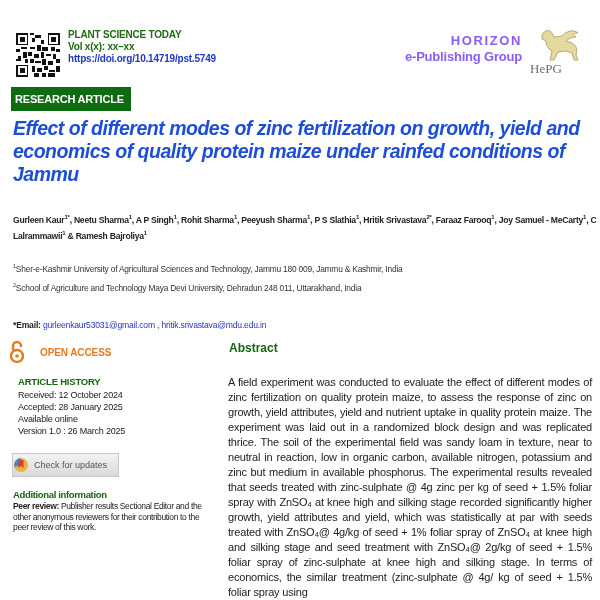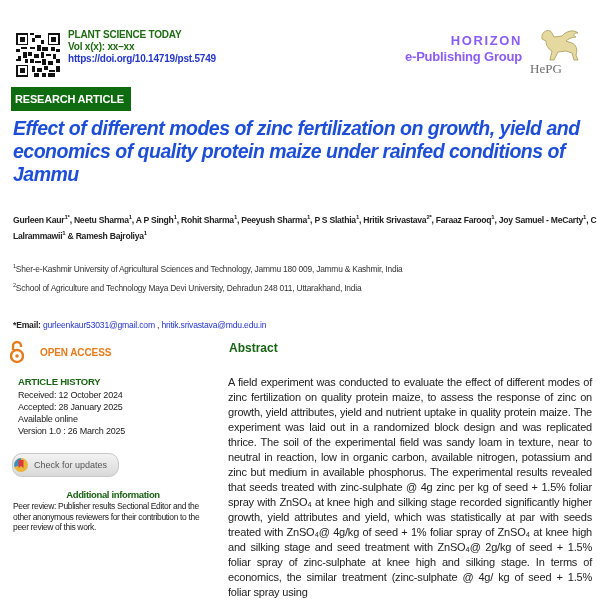--- a/index.html
+++ b/index.html
@@ -32,26 +32,26 @@
   .email { position: absolute; left: 13px; top: 320px; font-size: 8.6px; letter-spacing: -0.2px; color: #222; }
   .email .lab { font-weight: bold; }
   .email .link { color: #2436c8; }
 
   .oa { position: absolute; left: 10px; top: 339px; height: 26px; display: flex; align-items: center; }
   .oa .txt { color: #e57b1a; font-weight: bold; font-size: 10px; margin-left: 16px; letter-spacing: -0.1px; }
 
   .history { position: absolute; left: 18px; top: 376px; font-size: 9px; line-height: 12px; color: #222; letter-spacing: -0.2px; }
   .history .head { color: #176412; font-weight: bold; font-size: 9.5px; margin-bottom: 1px; }
 
-  .cfu { position: absolute; left: 12px; top: 453px; width: 107px; height: 24px; background: linear-gradient(#f3f3f3, #d9d9d9); border: 1px solid #c8c8c8; border-radius: 10px; display: flex; align-items: center; padding-left: 0; }
+  .cfu { position: absolute; left: 12px; top: 453px; width: 107px; height: 24px; background: linear-gradient(#f3f3f3, #d9d9d9); border: 1px solid #c8c8c8; border-radius: 0; display: flex; align-items: center; padding-left: 0; }
   .cfu .txt { font-size: 9px; color: #555; margin-left: 5px; }
 
   .addinfo { position: absolute; left: 13px; top: 488px; width: 200px; font-size: 8.5px; line-height: 10.5px; color: #222; letter-spacing: -0.35px; }
-  .addinfo .head { color: #176412; font-weight: bold; font-size: 9.5px; line-height: 13px; text-align: center; }
-  .addinfo b { font-weight: normal; }
+  .addinfo .head { color: #176412; font-weight: bold; font-size: 9.5px; line-height: 13px; }
+  .addinfo b { font-weight: bold; }
   .addinfo .reprint { margin-top: 11px; }
   .addinfo .link { color: #2436c8; }
 
   .abs-head { position: absolute; left: 229px; top: 341px; color: #176412; font-weight: bold; font-size: 12px; }
   .abs-body { position: absolute; left: 228px; top: 375px; width: 364px; font-size: 11px; line-height: 15px; text-align: justify; color: #222; letter-spacing: -0.2px; }
 </style>
 </head>
 <body>
 
 <svg class="qr" viewBox="0 0 25 25" shape-rendering="crispEdges">

